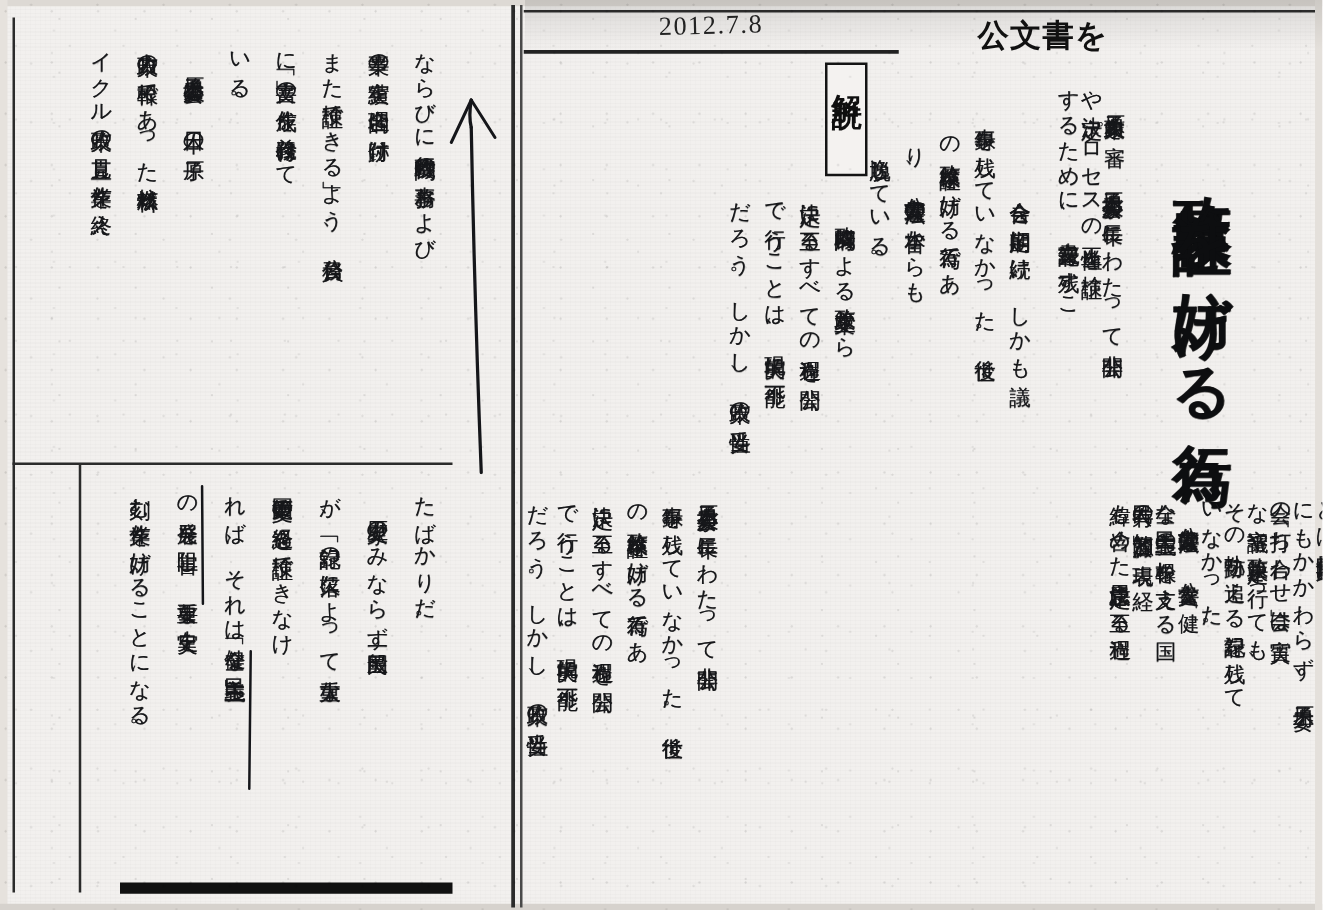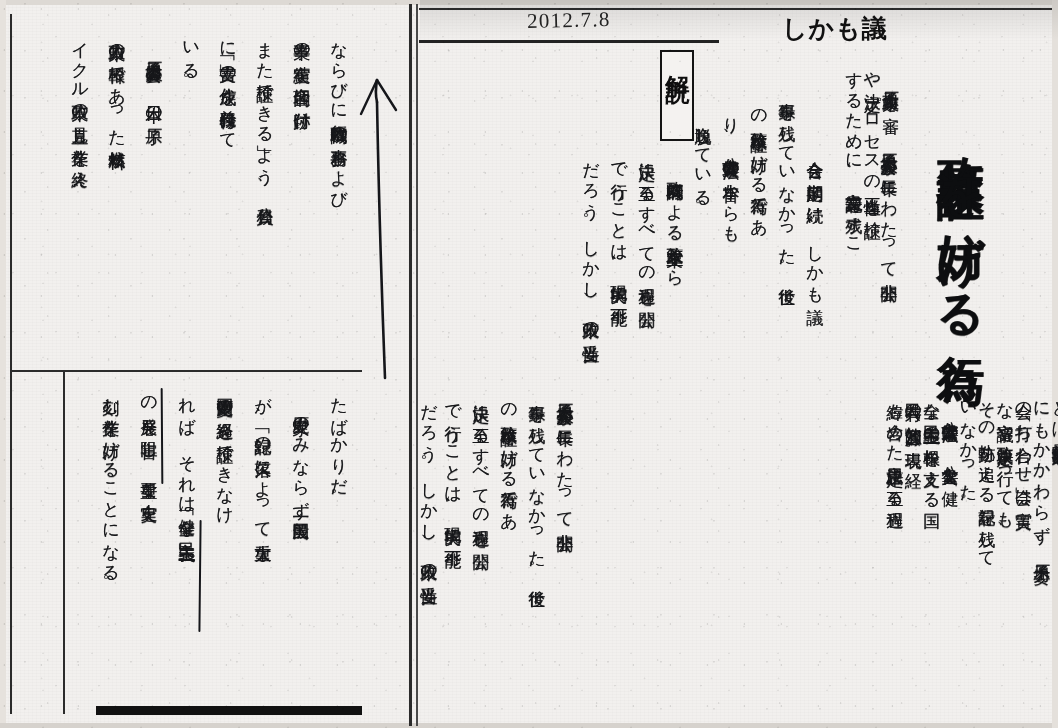--- a/index.html
+++ b/index.html
@@ -168,21 +168,21 @@
   <div class="rule-v" style="left:416px; top:4px; width:1.5px; height:722px; background:#4a4a4a;"></div>
 
   <div class="rule-v" style="left:10px; top:14px; width:2px; height:700px;"></div>
   <div class="rule-v" style="left:63px; top:372px; width:1.5px; height:342px;"></div>
 
   <div class="rule-h" style="left:10px; top:370px; width:352px; height:1.5px;"></div>
 
   <div class="rule-h" style="left:419px; top:8px; width:633px; height:1.5px;"></div>
   <div class="rule-h masthead-rule" style="left:419px; top:40px; width:300px;"></div>
 
-  <div class="masthead" style="left:782px; top:12px;">しかも議</div>
+  <div class="masthead" style="left:782px; top:12px;">公文書を</div>
   <div class="date-stamp" style="left:527px; top:8px;">2012.7.8</div>
 
   <div class="headline" style="left:930px; top:120px; height:560px;">政策検証を妨げる行為</div>
 
   <div class="kaisetsu-box" style="left:660px; top:50px; height:78px;">解説</div>
 
   <div class="vcol" style="left:880px; top:140px; height:250px;">原子力委員会が長年にわたって非公開</div>
 
   <div class="vcol" style="left:845px; top:60px; height:270px;">　原子力政策を審
 や決定プロセスの正当性を検証

